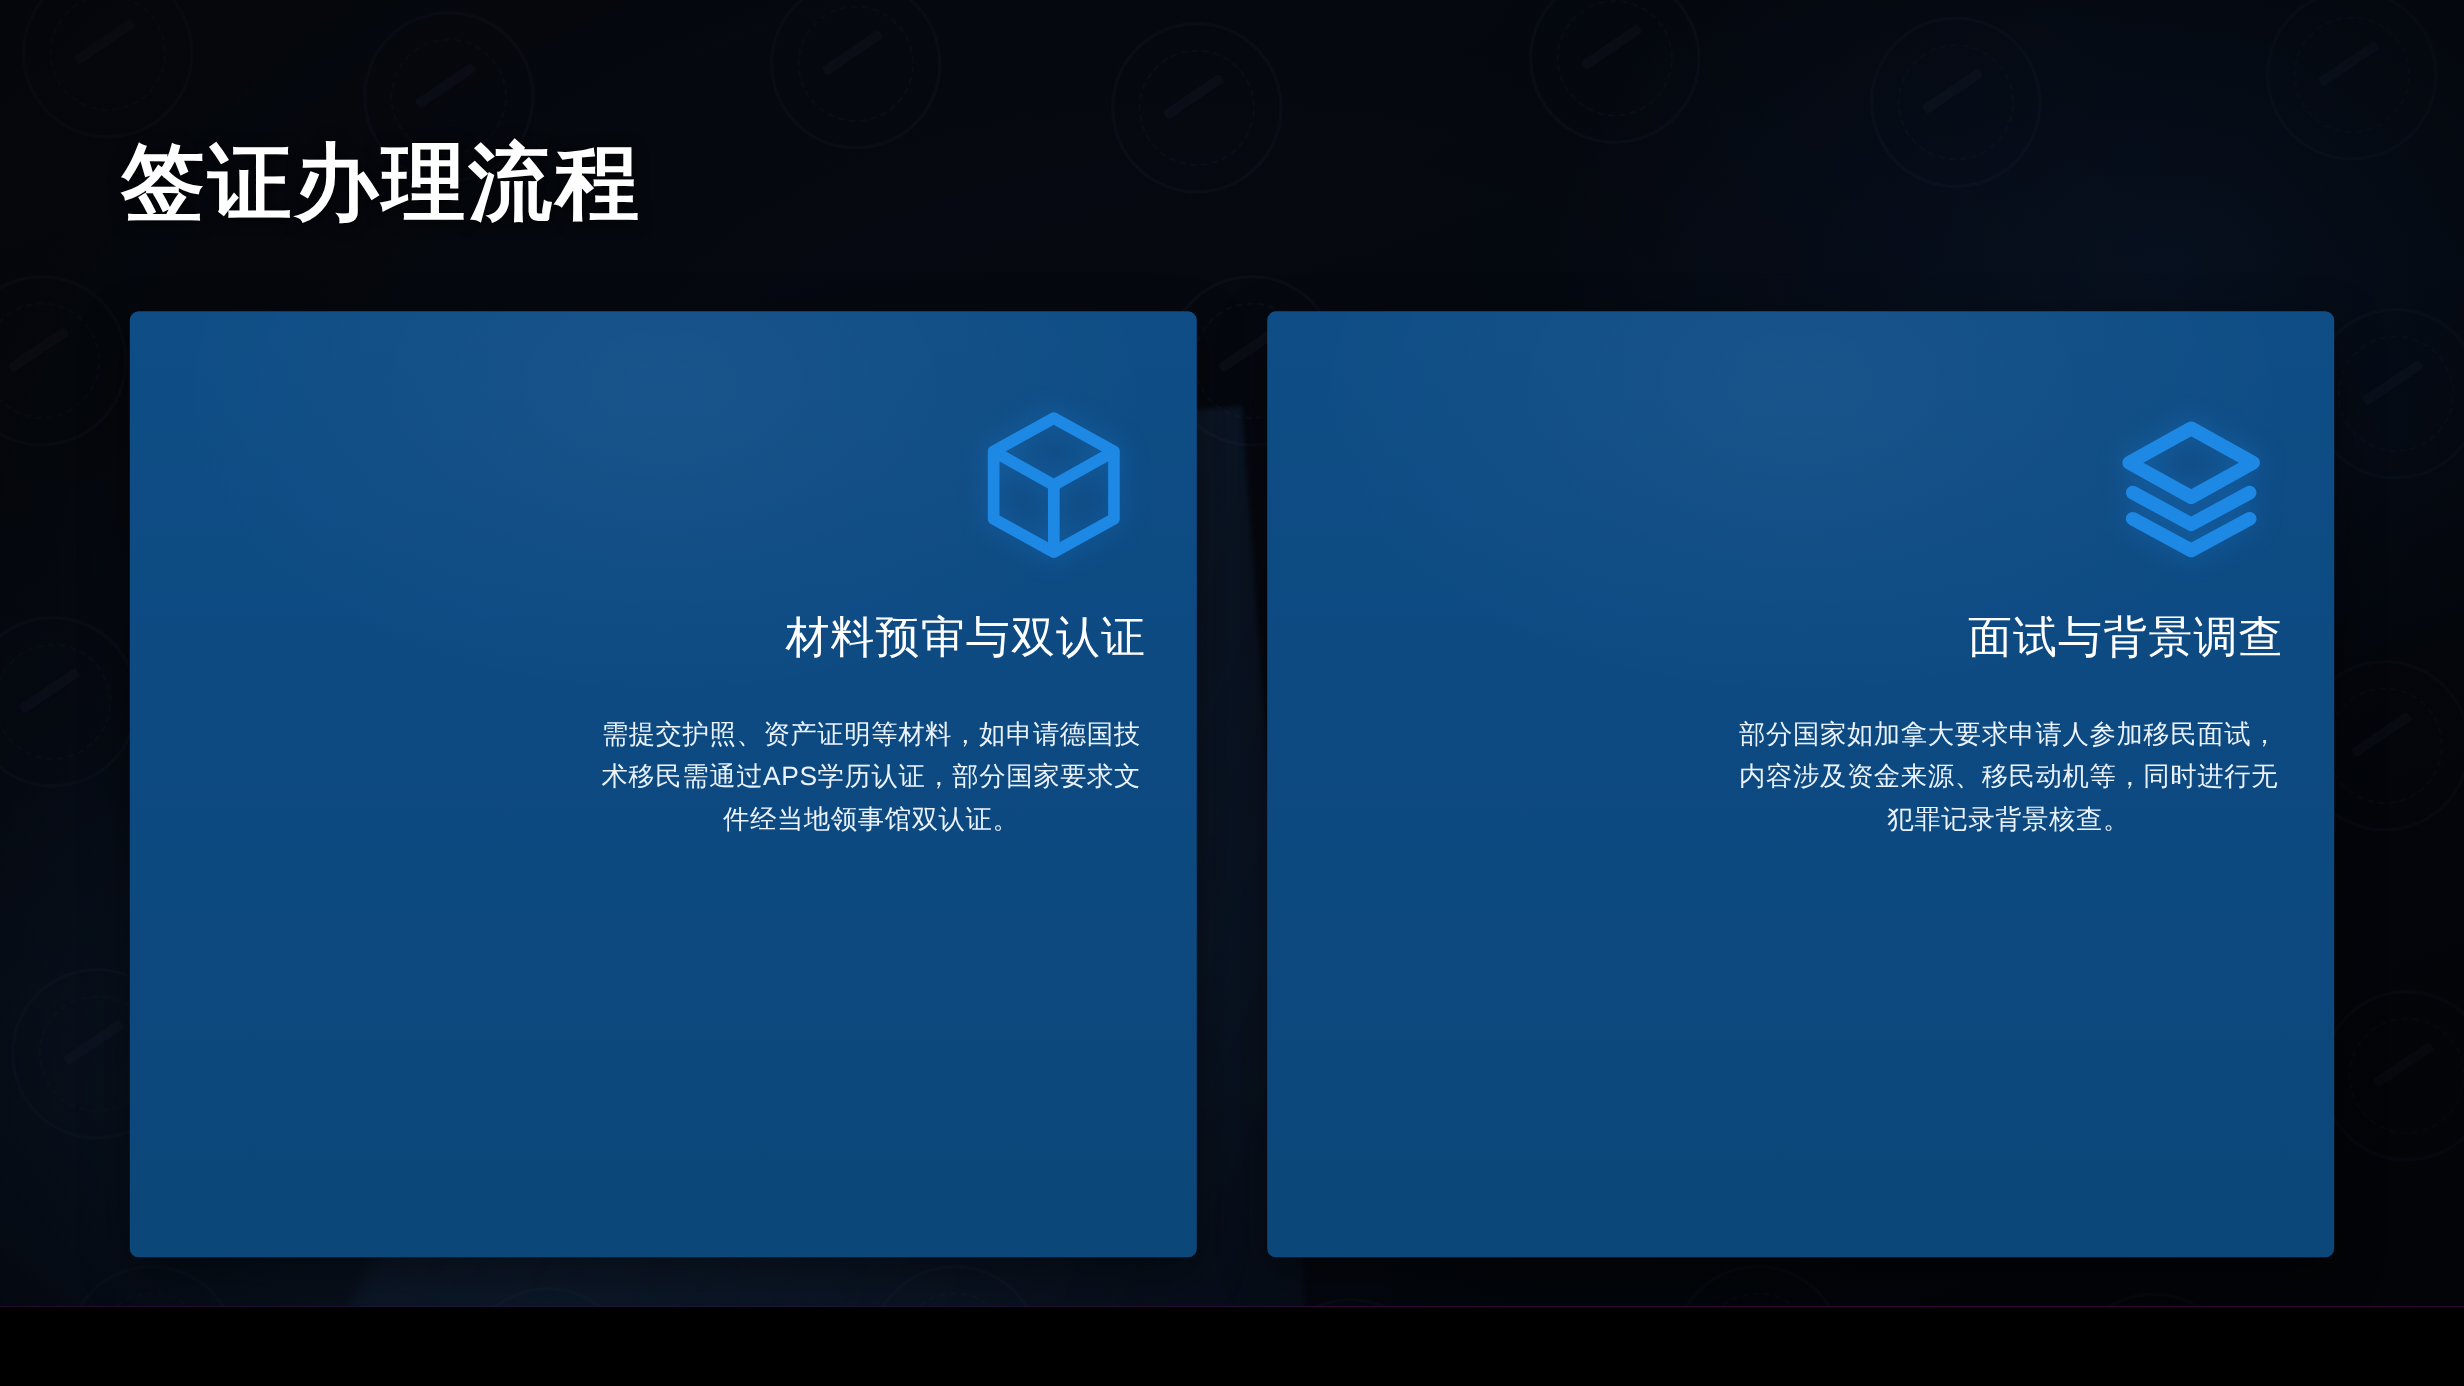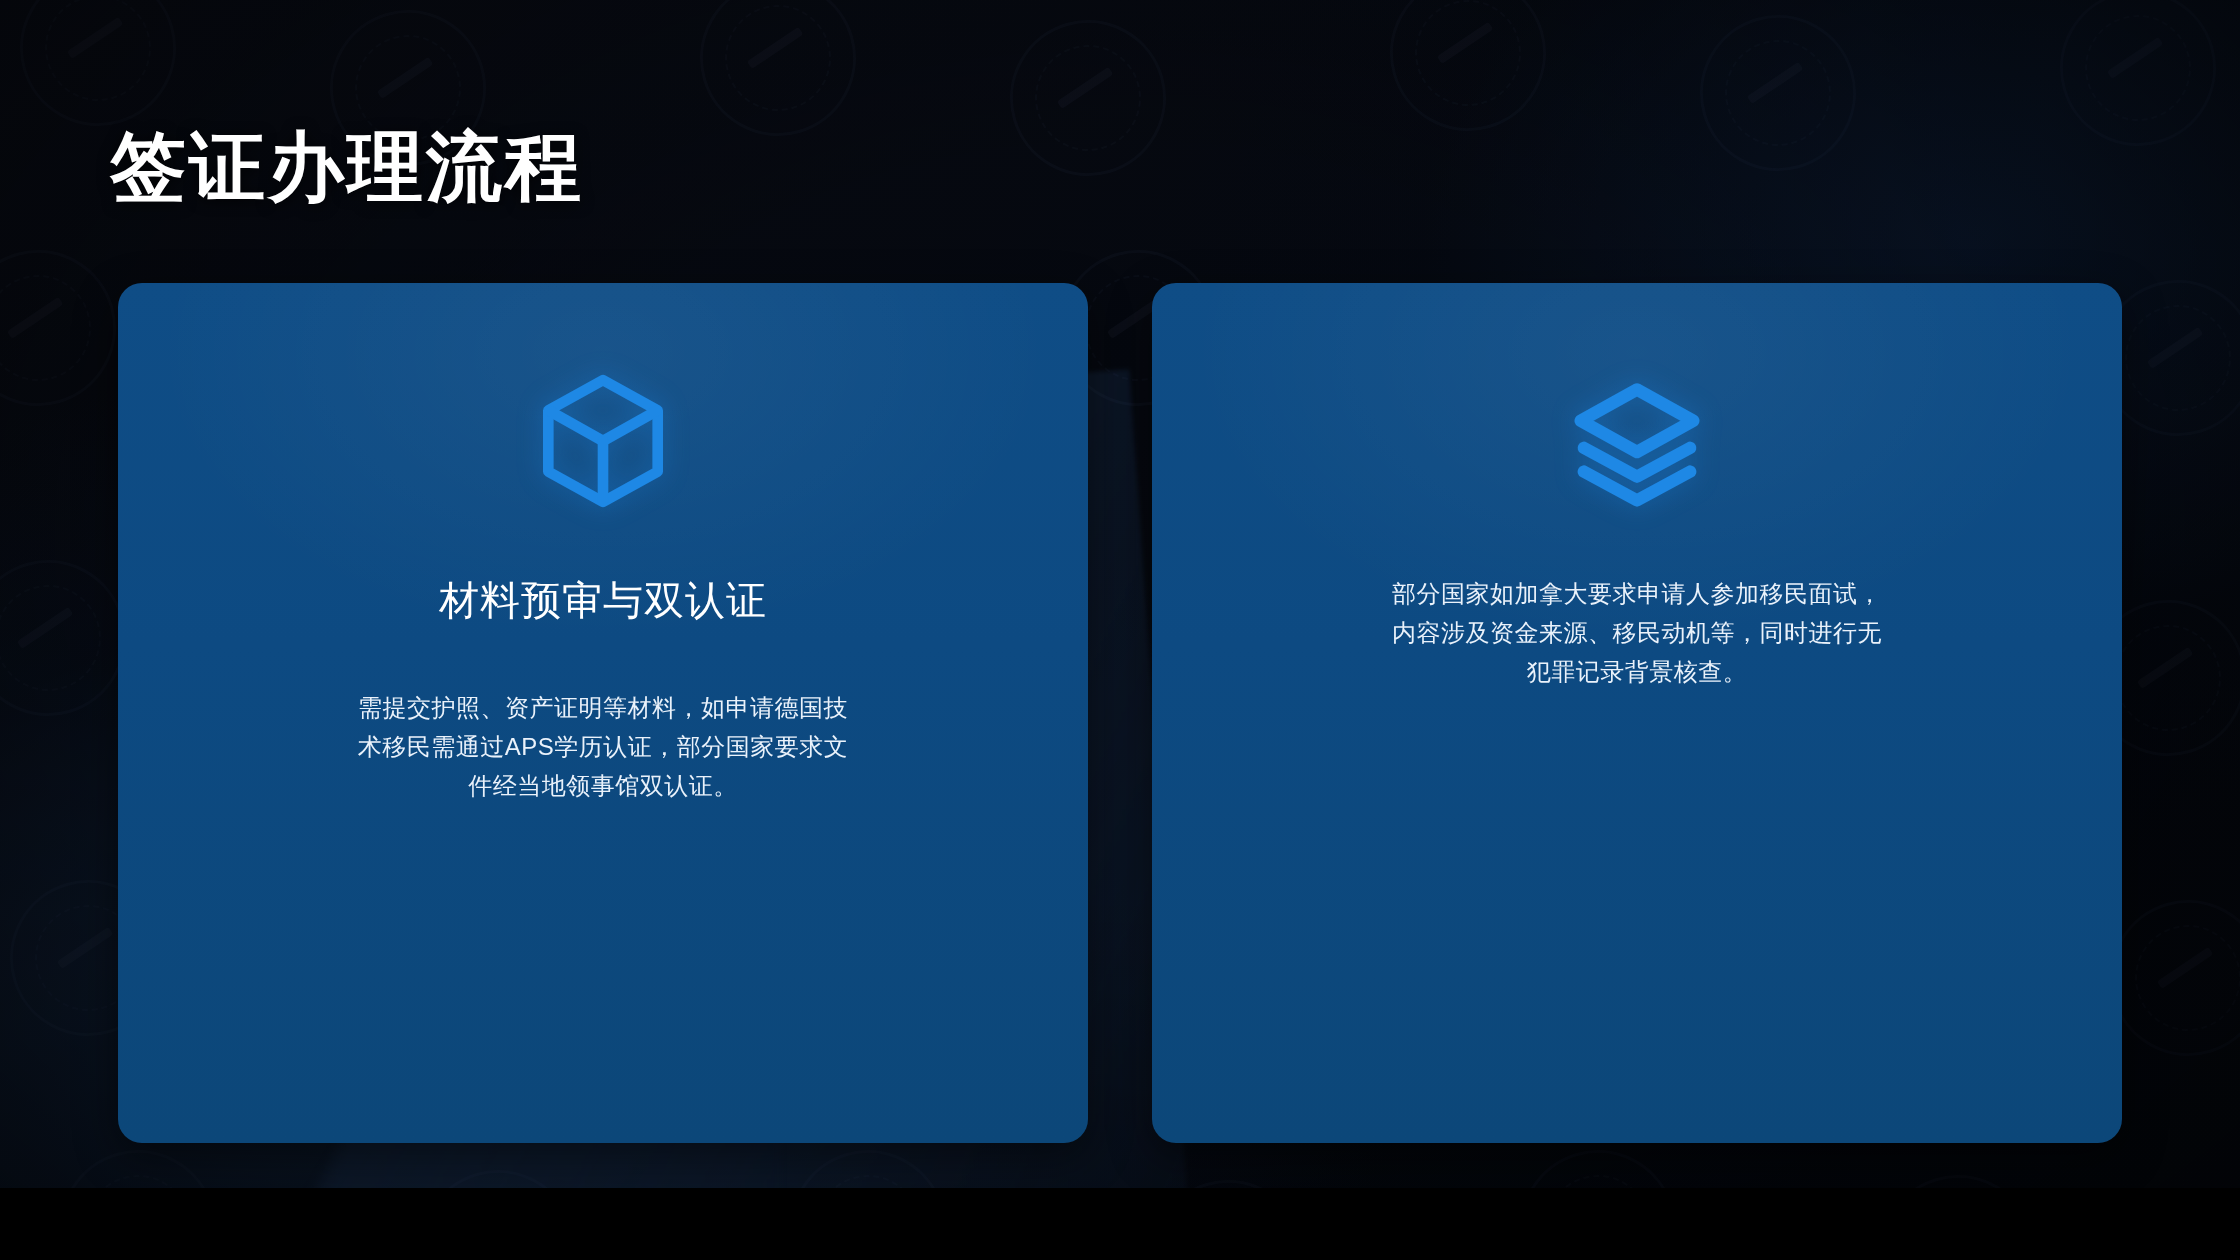--- a/index.html
+++ b/index.html
@@ -100,31 +100,30 @@
     position: absolute;
     left: 118px;
     top: 283px;
     width: 2004px;
     height: 860px;
     display: flex;
     gap: 64px;
   }
   .card {
     flex: 1 1 0;
-    border-radius: 24px;
+    border-radius: 8px;
     background: linear-gradient(180deg, #0f4d86 0%, #0d4a82 42%, #0c4779 100%);
     box-shadow: 0 14px 44px rgba(0,0,0,0.48);
     position: relative;
     display: flex;
     flex-direction: column;
-    align-items: center;
+    align-items: flex-end;
     padding: 74px 46px 0 46px;
     box-sizing: border-box;
     overflow: hidden;
-    gap: 20px;
   }
   .card-sheen {
     position: absolute;
     inset: 0;
     border-radius: 30px;
     background: radial-gradient(ellipse 700px 450px at 50% 8%, rgba(255,255,255,0.045) 0%, rgba(255,255,255,0) 65%);
     pointer-events: none;
   }
   .card-icon {
     width: 168px;
@@ -218,17 +217,18 @@
 
     <div class="card">
       <div class="card-sheen"></div>
       <div class="card-icon">
         <svg width="150" height="150" viewBox="0 0 48 48" fill="none" stroke="#1e88e5" stroke-width="4" stroke-linecap="round" stroke-linejoin="round">
           <path d="M24 7.5 L42 17.5 L24 27.5 L6 17.5 Z"></path>
           <path d="M7 26.2 L24 35.4 L41 26.2"></path>
           <path d="M7 33.8 L24 43 L41 33.8"></path>
         </svg>
       </div>
+      <div class="card-heading">面试与背景调查</div>
       <p class="card-body">部分国家如加拿大要求申请人参加移民面试，内容涉及资金来源、移民动机等，同时进行无犯罪记录背景核查。</p>
     </div>
 
   </div>
 </div>
 
 </body></html>

